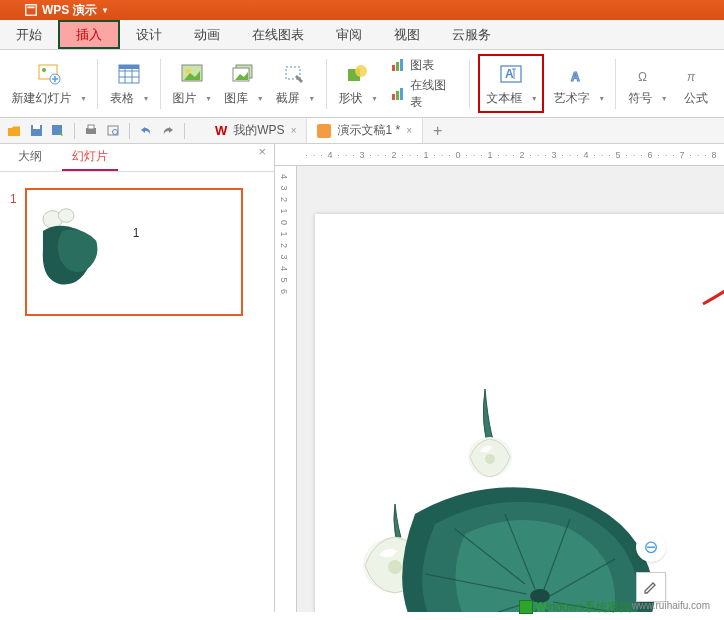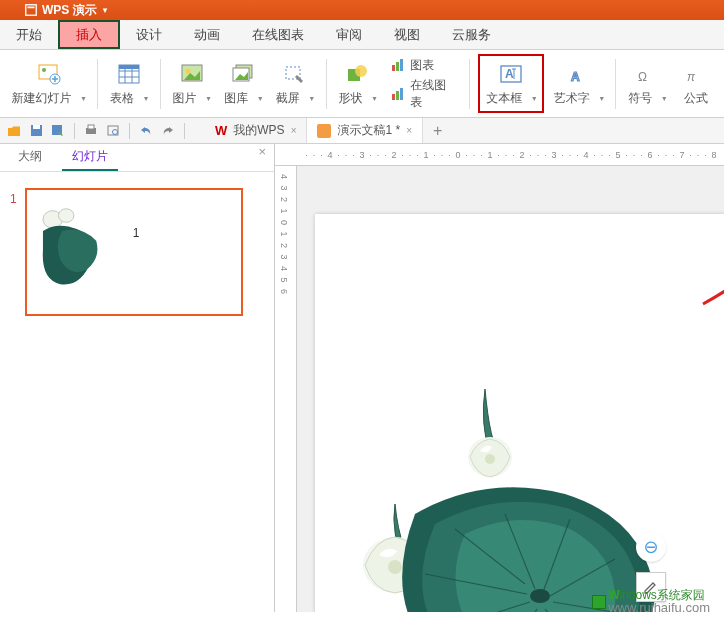--- a/index.html
+++ b/index.html
@@ -29,41 +29,41 @@
 .doctab{height:100%;display:flex;align-items:center;padding:0 10px;gap:6px;border-right:1px solid #ddd;cursor:pointer;font-size:12px;color:#555}
 .doctab.active{background:#fff}
 .doctab .x{color:#999;font-size:10px}
 .doctab .wic{color:#c00;font-weight:bold;font-size:13px}
 .doctab .pic{width:14px;height:14px;background:#f39c42;border-radius:2px}
 .doctabs .plus{padding:0 10px;color:#888;font-size:16px;cursor:pointer}
 .workarea{display:flex;height:468px}
 .leftpanel{width:275px;border-right:1px solid #ccc;background:#fff;display:flex;flex-direction:column}
 .lptabs{height:28px;display:flex;padding:0 8px;gap:10px;border-bottom:1px solid #ddd}
 .lptabs .lptab{padding:4px 10px;color:#666;cursor:pointer;font-size:12px}
-.lptabs .lptab.active{color:#6d28d9;border-bottom:2px solid #0f766e}
+.lptabs .lptab.active{color:#ef4444;border-bottom:2px solid #be185d}
 .lptabs .lpx{margin-left:auto;color:#999;cursor:pointer;font-size:13px}
 .thumbs{flex:1;padding:16px 10px;overflow:auto}
 .thumbrow{display:flex;align-items:flex-start;gap:8px}
 .thumbnum{color:#c44;font-size:12px;padding-top:4px}
 .thumb{width:218px;height:128px;border:2px solid #e85d1f;background:#fff;position:relative;cursor:pointer}
 .thumb .timg{position:absolute;left:6px;top:12px;width:78px;height:92px}
 .thumb .tnum{position:absolute;left:106px;top:36px;font-size:12px;color:#333}
 .canvaswrap{flex:1;background:#f0f0f0;position:relative;overflow:hidden}
 .vruler{position:absolute;left:0;top:22px;bottom:0;width:22px;background:#fff;border-right:1px solid #ccc}
 .hruler{position:absolute;left:0;top:0;right:0;height:22px;background:#fff;border-bottom:1px solid #ccc;display:flex;align-items:center;justify-content:flex-start;overflow:hidden;color:#888;font-size:9px;padding-left:30px;letter-spacing:1px}
 .vruler .vt{writing-mode:vertical-lr;color:#888;font-size:9px;padding:8px 4px;letter-spacing:2px}
 .canvas{position:absolute;left:40px;top:70px;width:420px;height:420px;background:#fff;box-shadow:0 0 4px rgba(0,0,0,.2)}
 .lotusimg{position:absolute;left:70px;top:240px;width:330px;height:310px}
 .floaticons{position:absolute;right:58px;top:388px;display:flex;flex-direction:column;gap:10px}
 .floaticons .fi{width:30px;height:30px;background:#fff;border:1px solid #ccc;display:flex;align-items:center;justify-content:center;cursor:pointer;box-shadow:0 1px 2px rgba(0,0,0,.15)}
 .floaticons .fi.minus{border-radius:50%;border:none;color:#4aa0e0;font-size:18px}
 .arrow{position:absolute;left:418px;top:88px;width:120px;height:80px;pointer-events:none}
 .watermark{position:absolute;right:14px;bottom:6px;display:flex;align-items:center;gap:2px;color:#2a8a2a;font-size:12px}
 .watermark .sq{width:14px;height:14px;background:#2da52d;border:1px solid #1a7a1a}
-.watermark .sm{font-size:13px;color:#888}
+.watermark .sm{font-size:10px;color:#888}
 svg{display:block}
 </style>
 </head>
 <body>
 
 <div class="titlebar">
   <span class="logo">
     <svg viewBox="0 0 16 16">
         <rect x="2" y="2" width="12" height="12" fill="none" stroke="#fff" stroke-width="1.5"></rect>
         <rect x="4" y="4" width="8" height="2" fill="#fff"></rect>
@@ -369,17 +369,17 @@
             <path d="M0 0L7 3L0 6z" fill="#d22"></path>
           </marker>
         </defs>
         <path d="M10 72 Q50 50 100 10" stroke="#d22" stroke-width="3" fill="none" marker-end="url(#ah)"></path>
       </svg>
   </div>
 </div>
 
 <div class="watermark">
   <span class="sq"></span>
-  <span style="display:flex;flex-direction:column;line-height:1">
+  <span style="display:flex;flex-direction:row;line-height:1">
     <span><b style="color:#2da52d">W</b><span>indows系统家园</span></span>
     <span class="sm">www.ruihaifu.com</span>
   </span>
 </div>
 
 </body></html>

